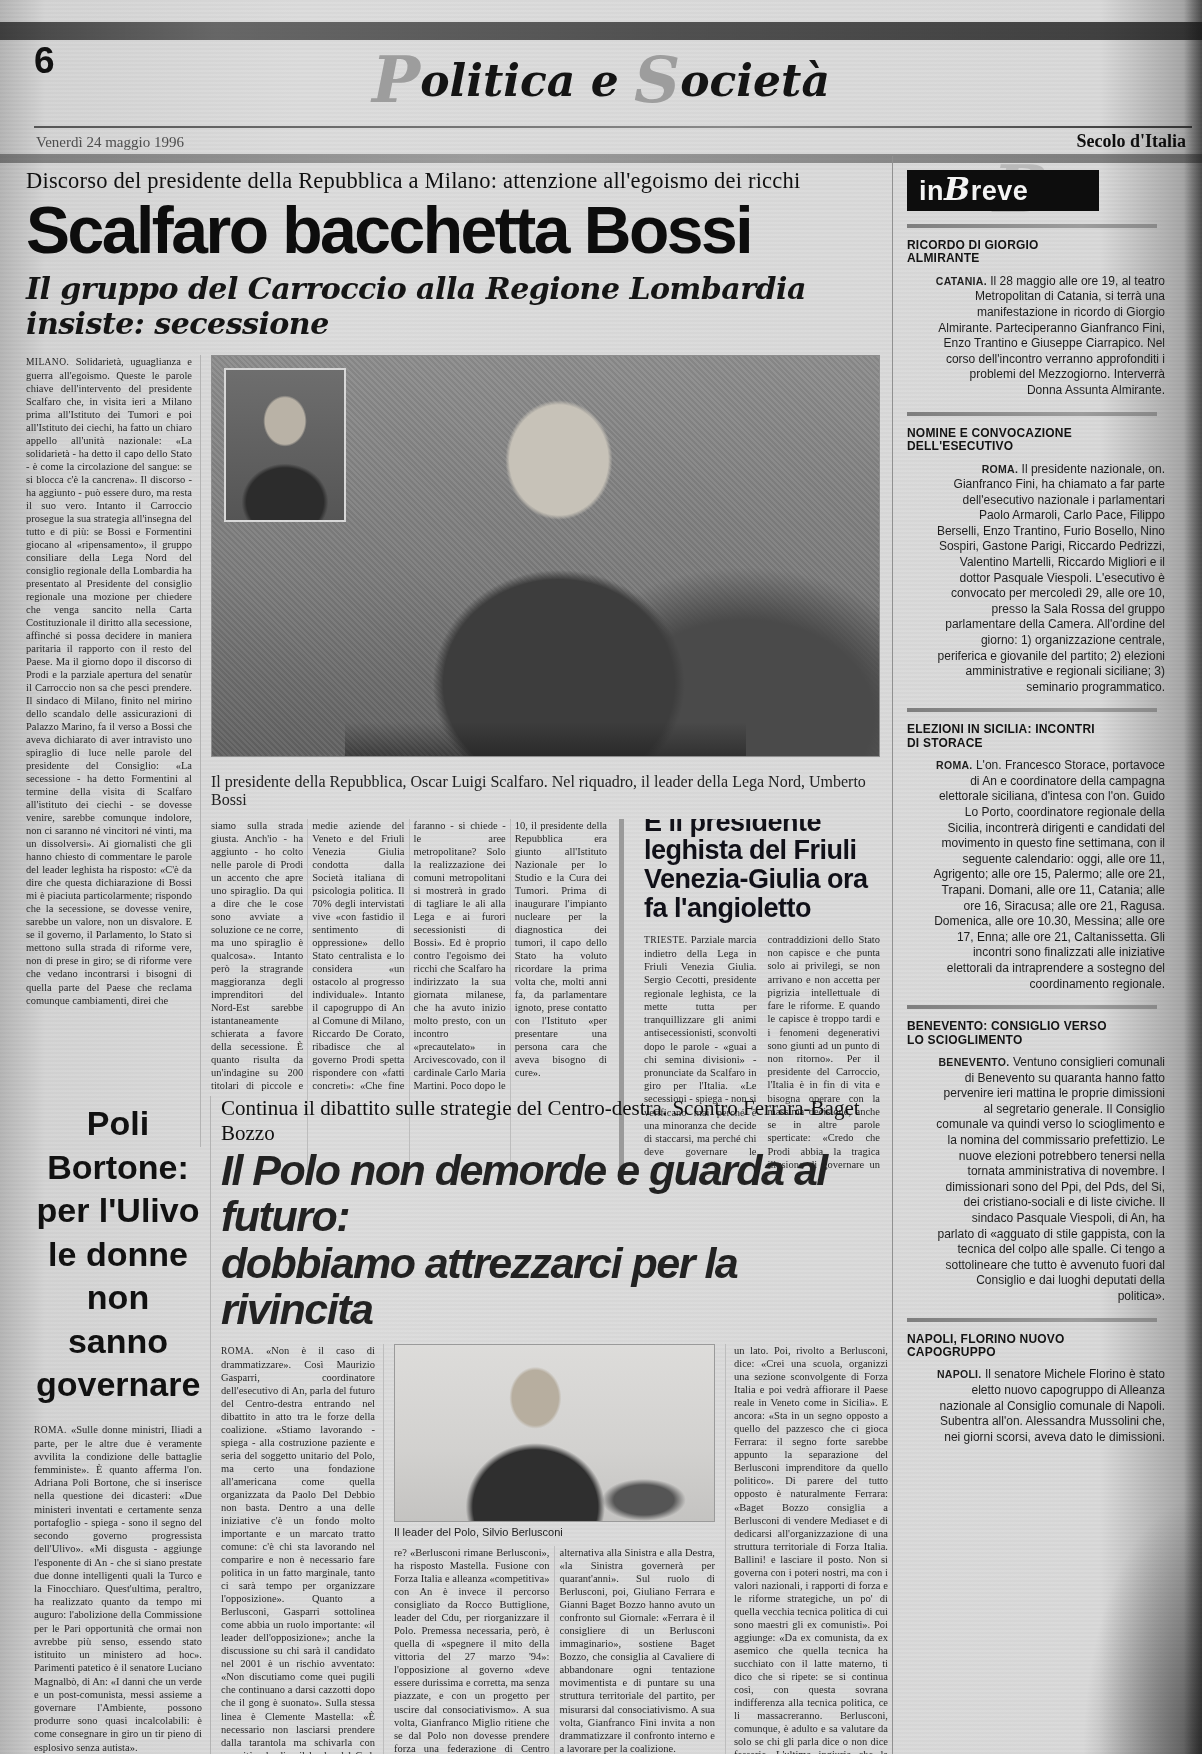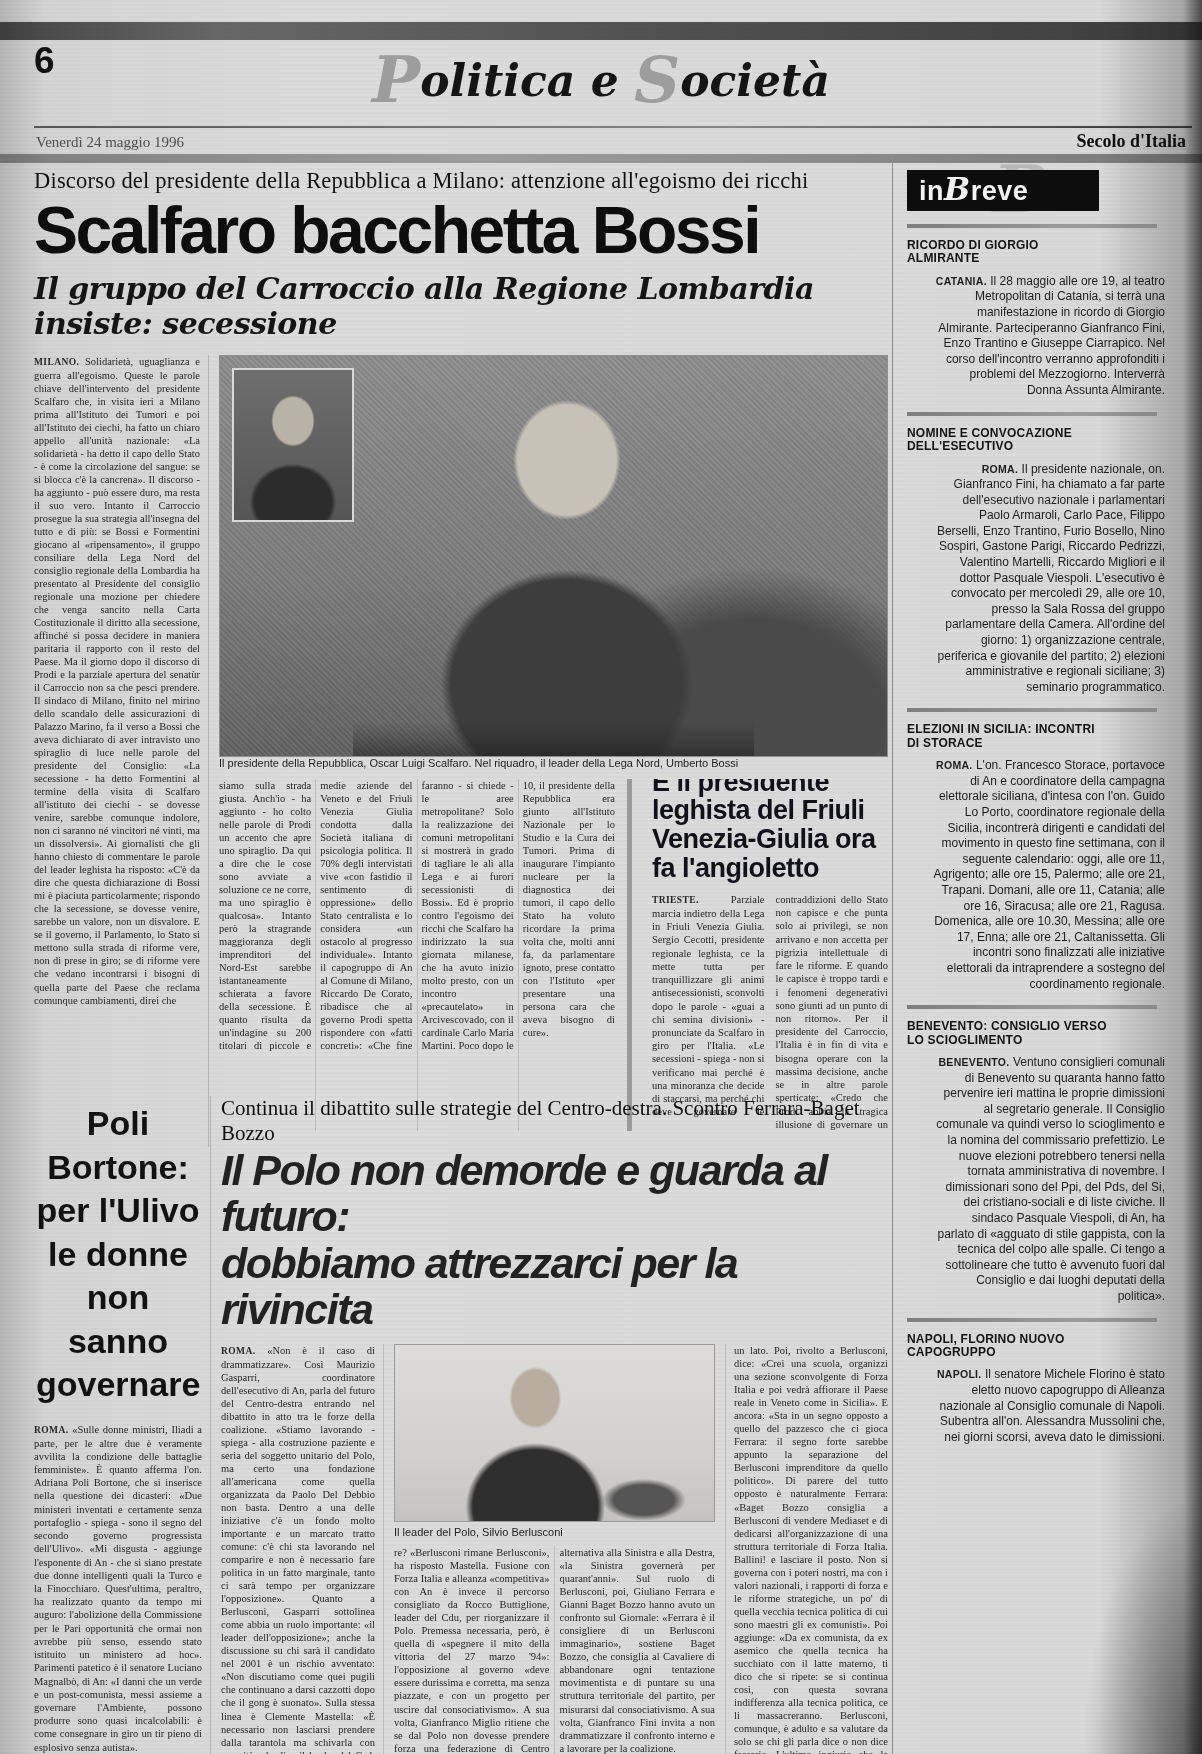--- a/index.html
+++ b/index.html
@@ -23,47 +23,47 @@
     color:#9d9d9d;line-height:1;vertical-align:-6px;}
   .sec-italic{font-family:"DejaVu Serif",serif;font-style:italic;font-weight:bold;font-size:44px;color:#141414;}
   .header-rule{position:absolute;top:126px;left:34px;right:10px;height:2px;
     background:linear-gradient(90deg,#555,#888 60%,#333);}
   .dateline-row{position:absolute;top:131px;left:36px;right:16px;display:flex;
     justify-content:space-between;align-items:baseline;}
   .issue-date{font-size:15px;color:#4d4d4d;}
   .masthead{font-family:"Liberation Serif",serif;font-weight:bold;font-size:18px;color:#0e0e0e;}
 
   
-  .lead{position:absolute;top:168px;left:34px;width:854px;}
+  .lead{position:absolute;top:168px;left:26px;width:854px;}
   .kicker{font-size:22.5px;color:#101010;letter-spacing:.2px;}
   .headline1{margin:3px 0 0;font-family:"Liberation Sans",sans-serif;font-weight:bold;
     font-size:66px;letter-spacing:-2.5px;line-height:1.0;color:#0d0d0d;}
   .subhead{margin-top:8px;font-family:"DejaVu Serif",serif;font-style:italic;font-weight:bold;
     font-size:30px;color:#151515;letter-spacing:-0.5px;}
   .lead-body{display:flex;margin-top:14px;gap:10px;}
   .rail{width:166px;flex:none;height:792px;overflow:hidden;border-right:1px solid #b3b3b3;
     padding-right:8px;font-size:10.5px;line-height:1.24;text-align:justify;color:#262626;}
-  .dl{font-weight:bold;font-size:9.5px;letter-spacing:.4px;}
+  .dl{font-weight:normal;font-size:9.5px;letter-spacing:.4px;}
   .lead-right{flex:1;min-width:0;}
   .photo-main{position:relative;height:400px;border:1px solid #8f8f8f;
     background:
       radial-gradient(ellipse 85px 95px at 52% 26%,#c7c2b8 58%,rgba(0,0,0,0) 63%),
       radial-gradient(ellipse 210px 190px at 52% 82%,#3d3d3d 55%,rgba(0,0,0,0) 60%),
       radial-gradient(ellipse 320px 240px at 80% 90%,#4a4a4a 40%,rgba(0,0,0,0) 62%),
       repeating-linear-gradient(45deg,rgba(255,255,255,.05) 0 2px,rgba(0,0,0,.05) 2px 4px),
       linear-gradient(180deg,#8d8d8d 0%,#7c7c7c 55%,#626262 100%);}
   .photo-main::after{content:"";position:absolute;bottom:0;left:20%;width:60%;height:34px;
     background:linear-gradient(180deg,transparent,rgba(20,20,20,.45));}
   .photo-inset{position:absolute;top:12px;left:12px;width:118px;height:150px;
     border:2px solid #d8d8d8;
     background:
       radial-gradient(ellipse 34px 40px at 50% 34%,#b9b2a6 58%,rgba(0,0,0,0) 64%),
       radial-gradient(ellipse 70px 62px at 50% 88%,#2c2c2c 55%,rgba(0,0,0,0) 62%),
       linear-gradient(180deg,#6e6e6e,#555);}
-  .caption{margin:0 0 10px;font-family:Liberation Sans, sans-serif;font-size:11px;color:#222;}
+  .caption{margin:16px 0 10px;font-family:Liberation Serif, serif;font-size:16px;color:#222;}
   .lead-bottom{display:flex;gap:12px;height:352px;overflow:hidden;align-items:flex-end;}
   .flow4{width:396px;flex:none;column-count:4;column-gap:9px;column-rule:1px solid #bdbdbd;
     font-size:10.5px;line-height:1.24;text-align:justify;color:#262626;height:352px;overflow:hidden;}
   .fvg-box{flex:1;min-width:0;border-left:5px solid #9a9a9a;padding-left:20px;}
   .fvg-head{margin:2px 0 10px;font-family:"Liberation Sans",sans-serif;font-weight:bold;
     font-size:27px;line-height:1.07;letter-spacing:-0.5px;color:#101018;}
   .fvg-body{column-count:2;column-gap:11px;font-size:10.5px;line-height:1.26;
     text-align:justify;color:#262626;height:238px;overflow:hidden;}
 
   

